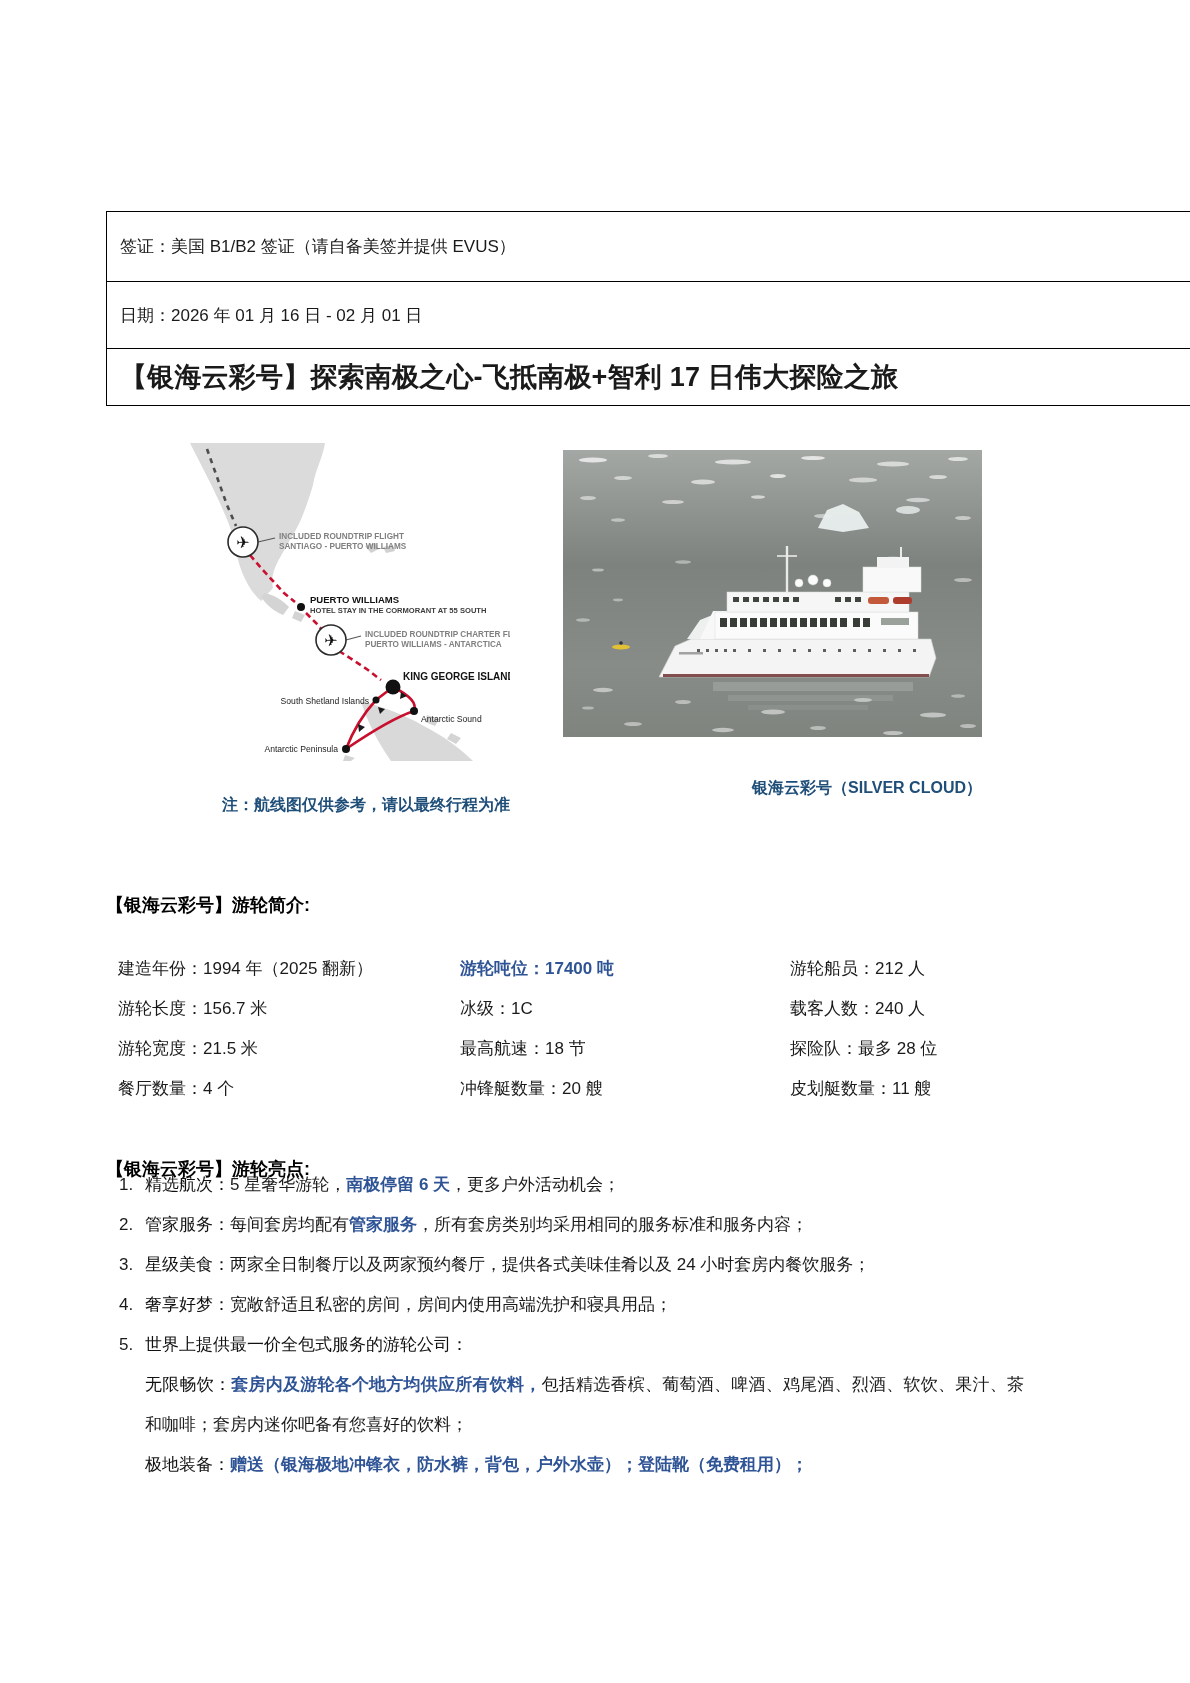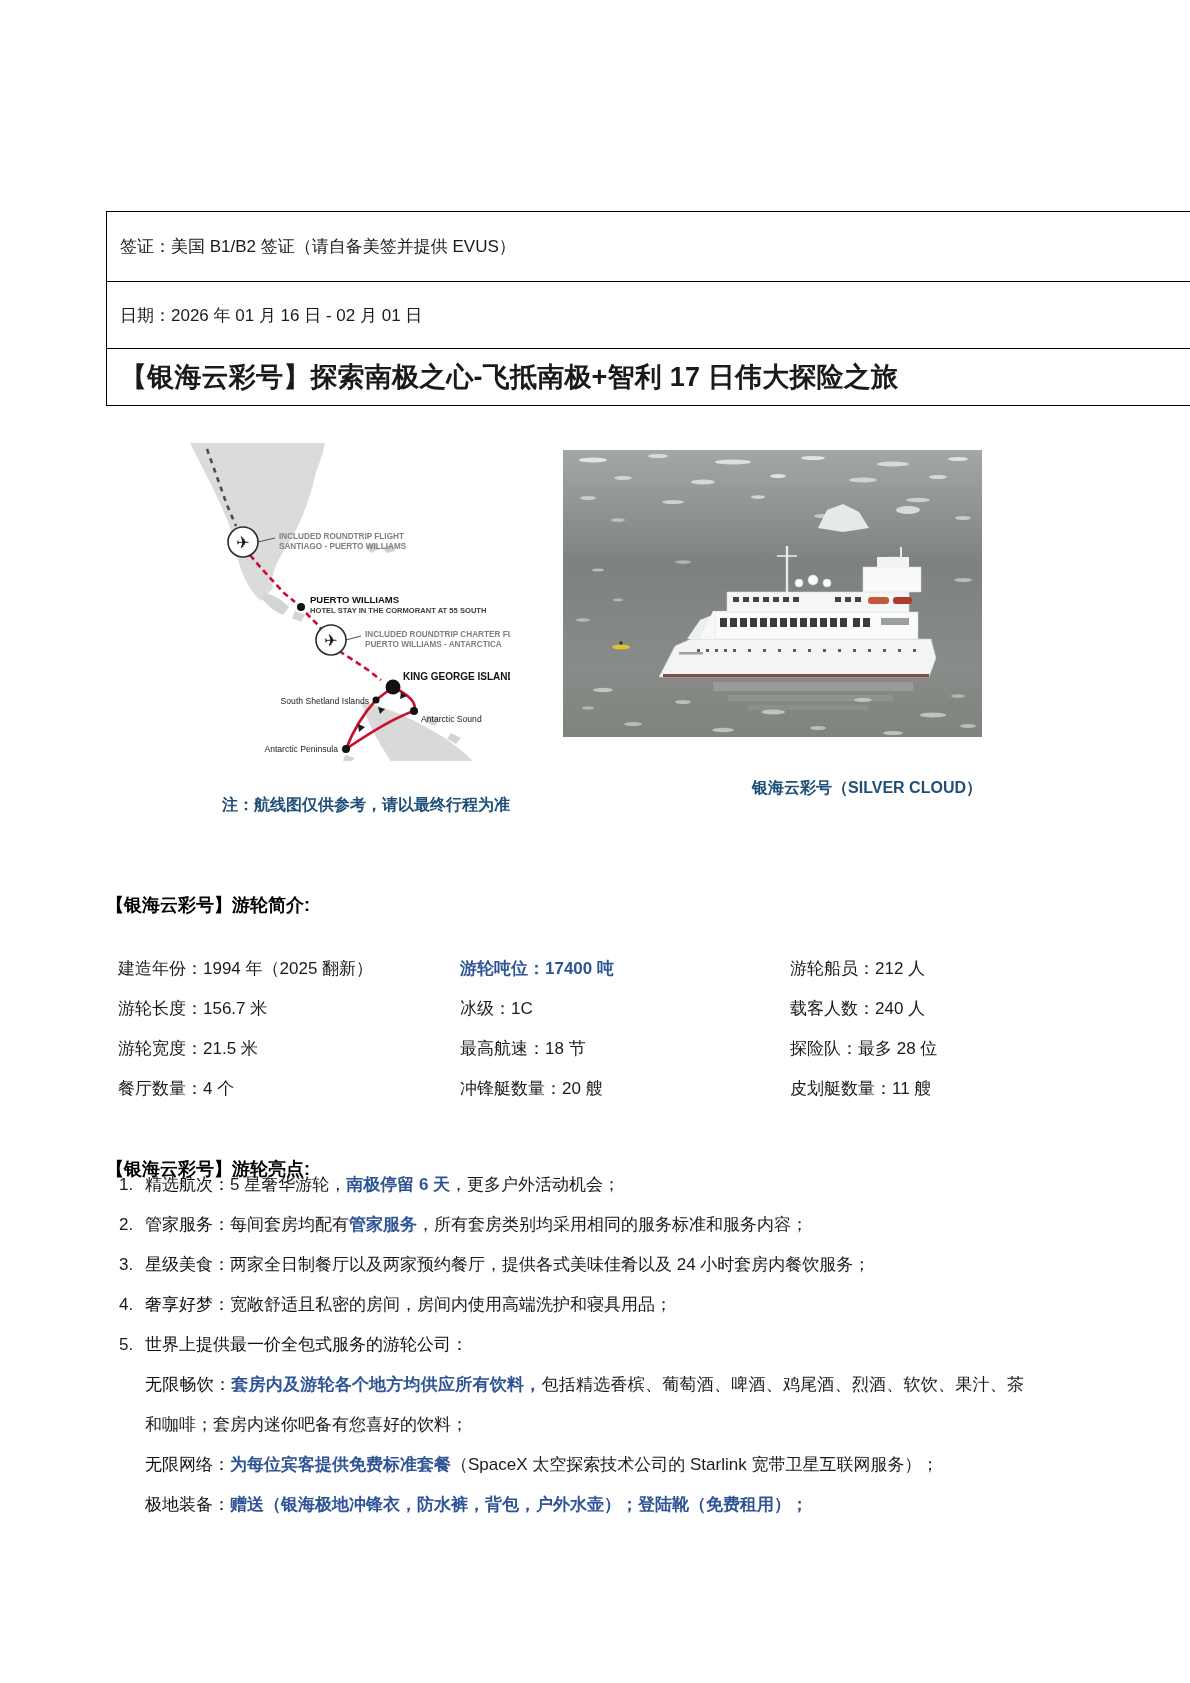--- a/index.html
+++ b/index.html
@@ -297,21 +297,17 @@
       <div class="hl-row">
         <span class="hl-num">5.</span>
         <span class="hl-content"><span class="seg-bold">世界上提供最一价全包式服务的游轮公司：</span></span>
       </div>
       <div class="hl-row">
         <span class="hl-num"></span>
         <span class="hl-content"><span class="seg-bold">无限畅饮：</span><span class="seg-blue">套房内及游轮各个地方均供应所有饮料，</span><span class="seg-normal">包括精选香槟、葡萄酒、啤酒、鸡尾酒、烈酒、软饮、果汁、茶和咖啡；套房内迷你吧备有您喜好的饮料；</span></span>
       </div>
       <div class="hl-row">
         <span class="hl-num"></span>
-        <span class="hl-content"><span class="seg-bold">无限网络：</span><span class="seg-blue">为每位宾客提供免费标准套餐</span><span class="seg-normal">（SpaceX 太空探索技术公司的 Starlink 宽带卫星互联网服务）；</span></span>
-      </div>
-      <div class="hl-row">
-        <span class="hl-num"></span>
         <span class="hl-content"><span class="seg-bold">极地装备：</span><span class="seg-blue">赠送（银海极地冲锋衣，防水裤，背包，户外水壶）；登陆靴（免费租用）；</span></span>
       </div>
     </div>
 
 </div>
 
 </body></html>

